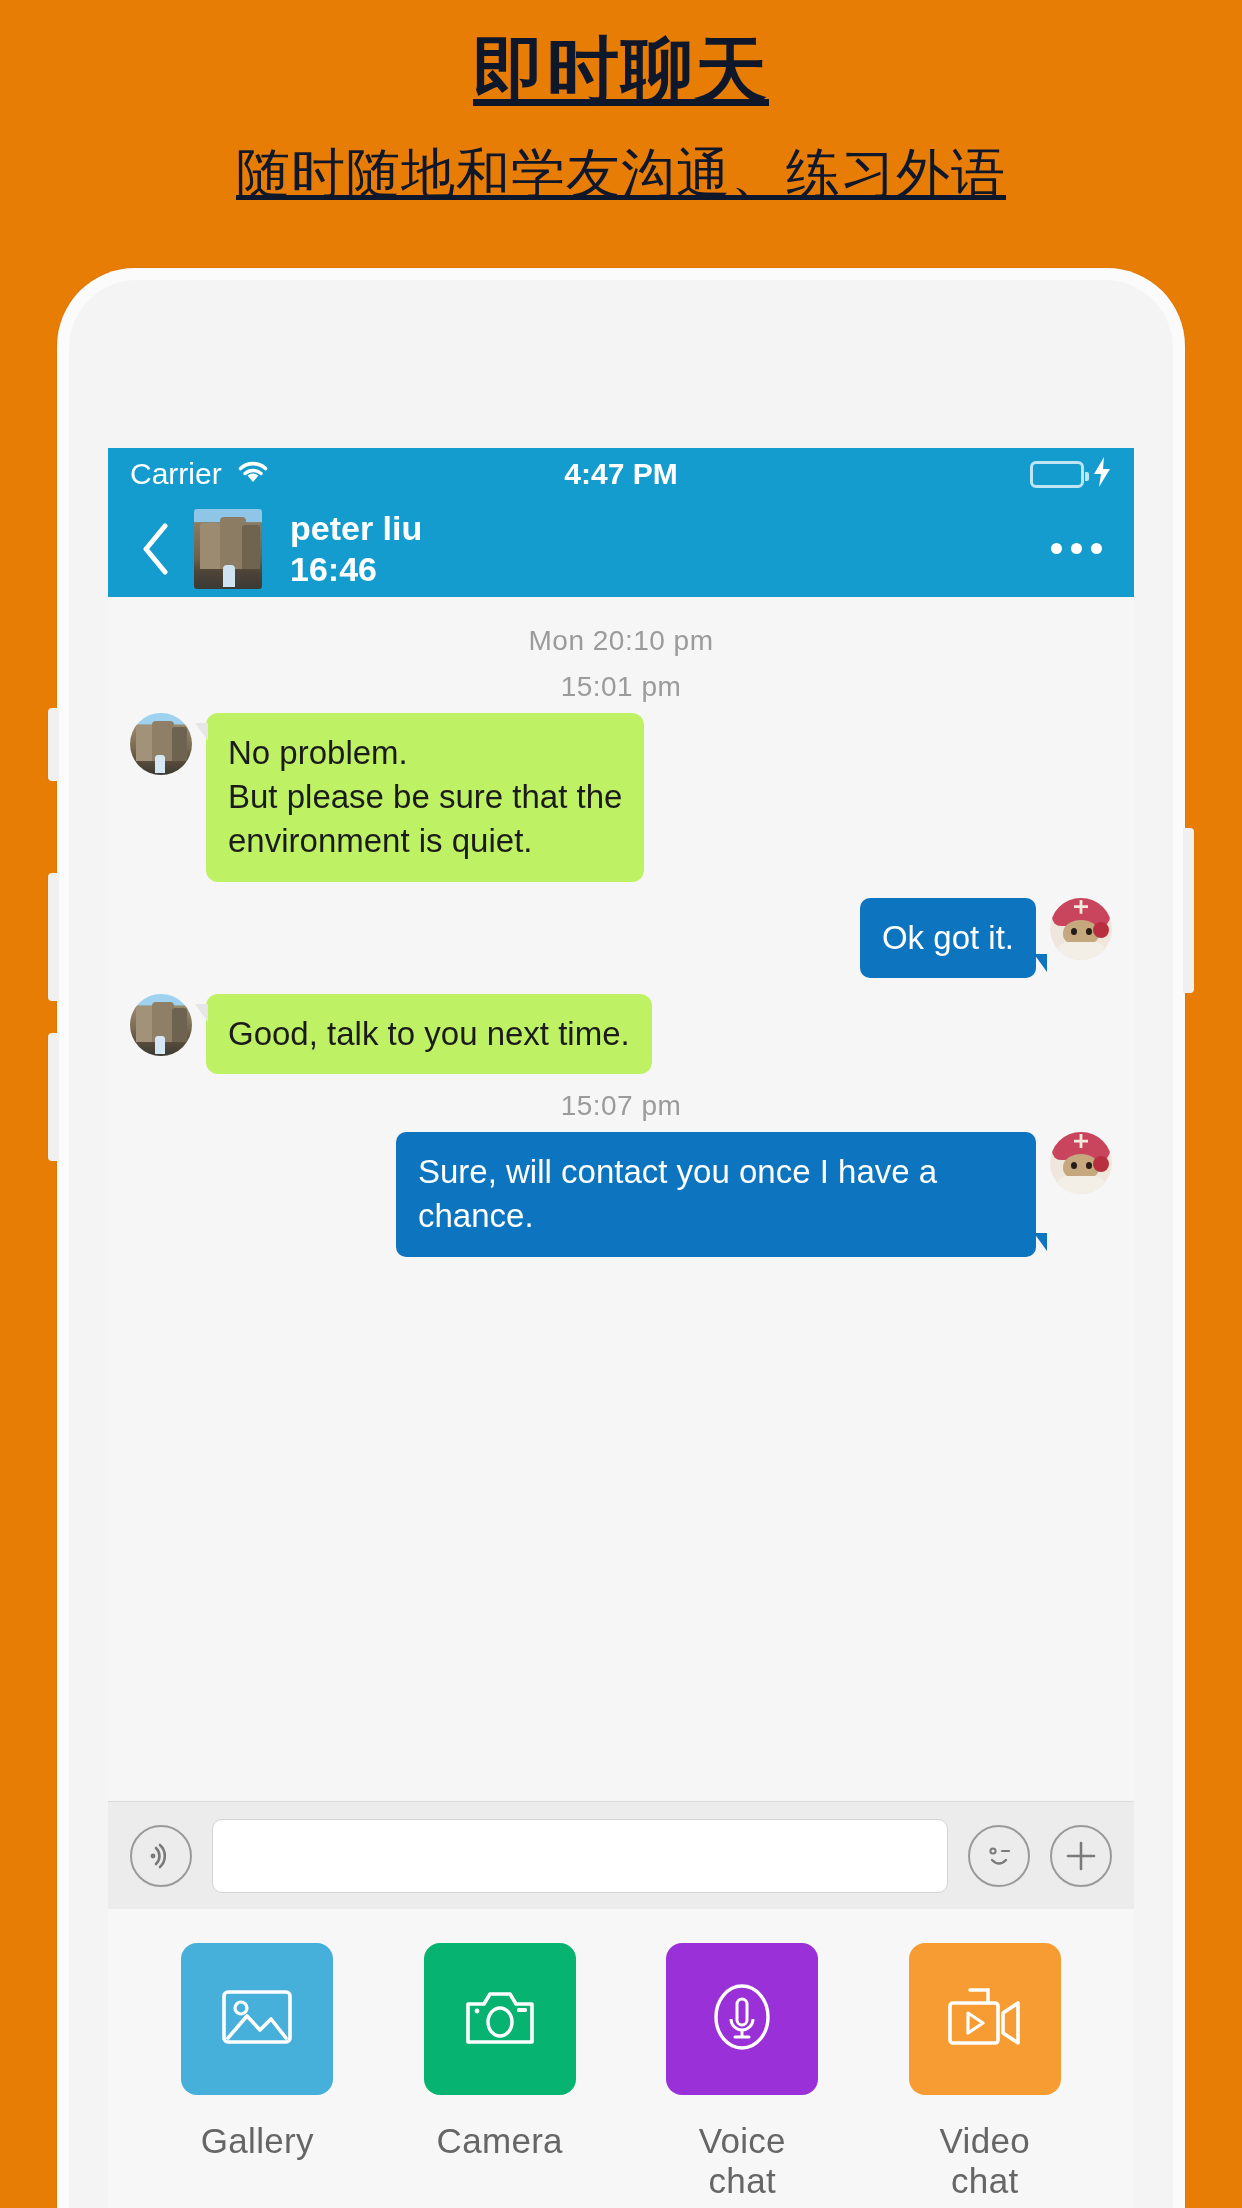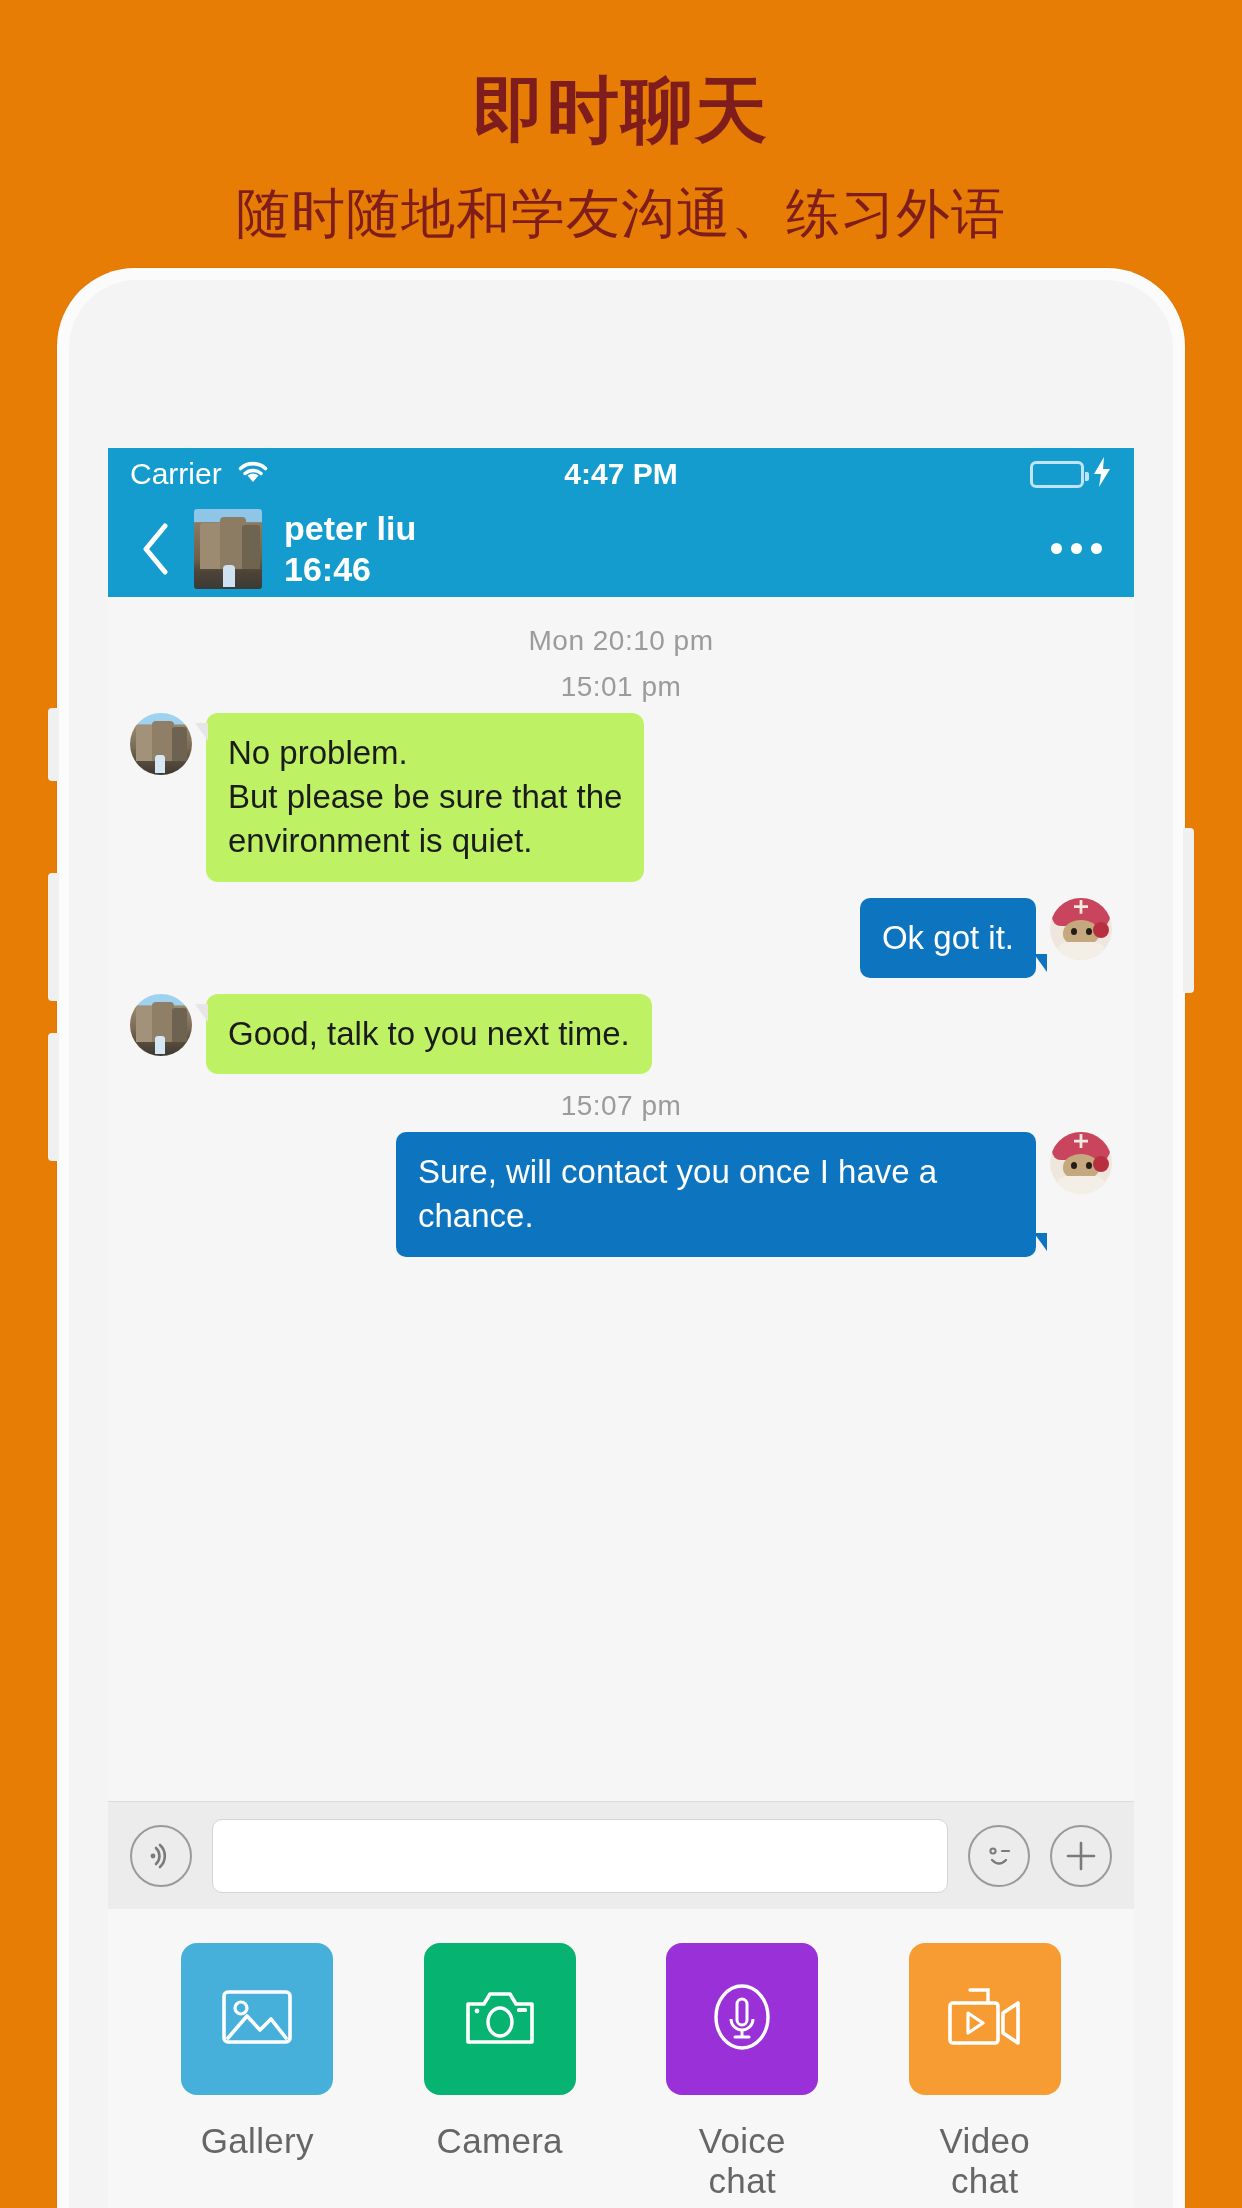--- a/index.html
+++ b/index.html
@@ -6,22 +6,23 @@
   html, body {
     width: 1242px; height: 2208px;
     overflow: hidden;
     font-family: "Liberation Sans", "DejaVu Sans", sans-serif;
   }
   body { background: #E87D06; position: relative; }
 
   
   .promo {
     position: absolute; top: 0; left: 0; width: 1242px;
-    text-align: center; color: #7f1d1d;
-    padding-top: 72px;
+    text-align: center; color: #0f172a;
+    padding-top: 32px;
+    text-decoration: underline;
   }
   .promo-title {
     font-size: 72px; font-weight: 700; letter-spacing: 2px;
     line-height: 1.06;
   }
   .promo-sub {
     font-size: 54px; font-weight: 400; letter-spacing: 1px;
     margin-top: 36px; line-height: 1.1;
   }
 
@@ -125,21 +126,21 @@
     background: #8b7c63; border-radius: 4px 4px 0 0;
   }
   .nav-avatar .temple-c {
     position: absolute; left: 48px; top: 16px; width: 18px; height: 44px;
     background: #6f6450; border-radius: 3px 3px 0 0;
   }
   .nav-avatar .person {
     position: absolute; left: 29px; bottom: 2px; width: 12px; height: 22px;
     background: #cfe2f2; border-radius: 4px 4px 0 0;
   }
-  .nav-text { margin-left: 22px; line-height: 1.18; }
+  .nav-text { margin-left: 28px; line-height: 1.18; }
   .nav-name { font-size: 34px; font-weight: 700; }
   .nav-time { font-size: 34px; font-weight: 700; }
   .nav-more {
     margin-left: auto; display: flex; gap: 9px; align-items: center;
     padding-right: 6px; cursor: pointer;
   }
   .nav-more i { width: 11px; height: 11px; background: #fff; border-radius: 50%; display:block; }
 
   
   .chat {

